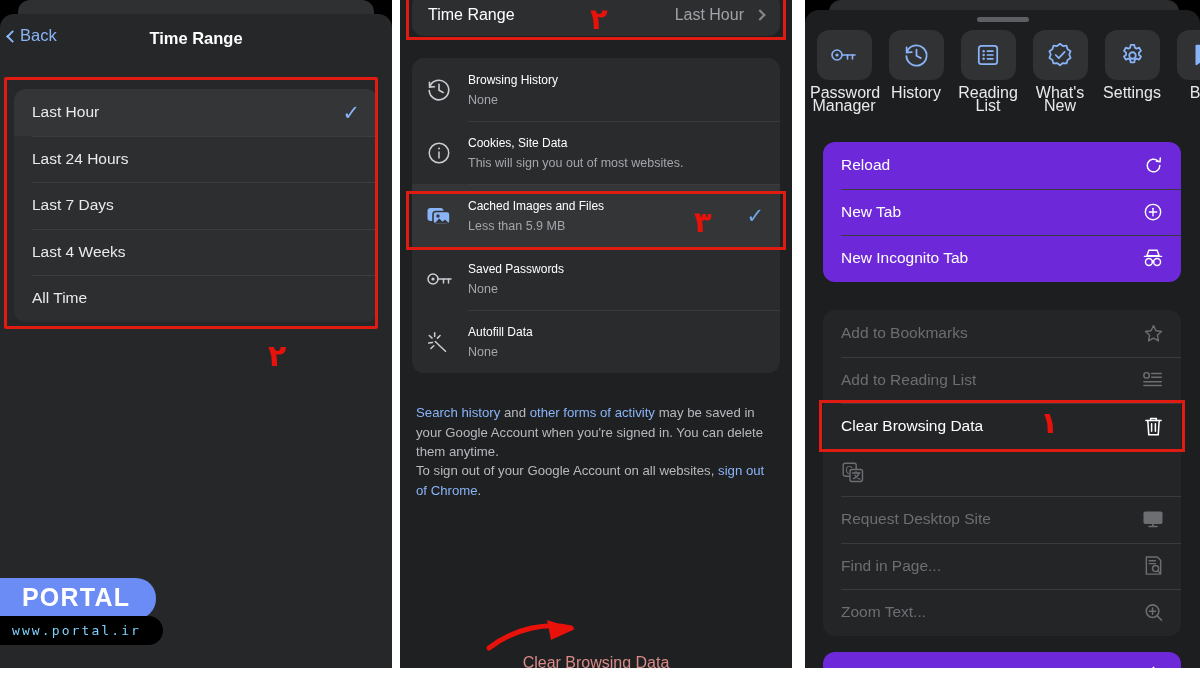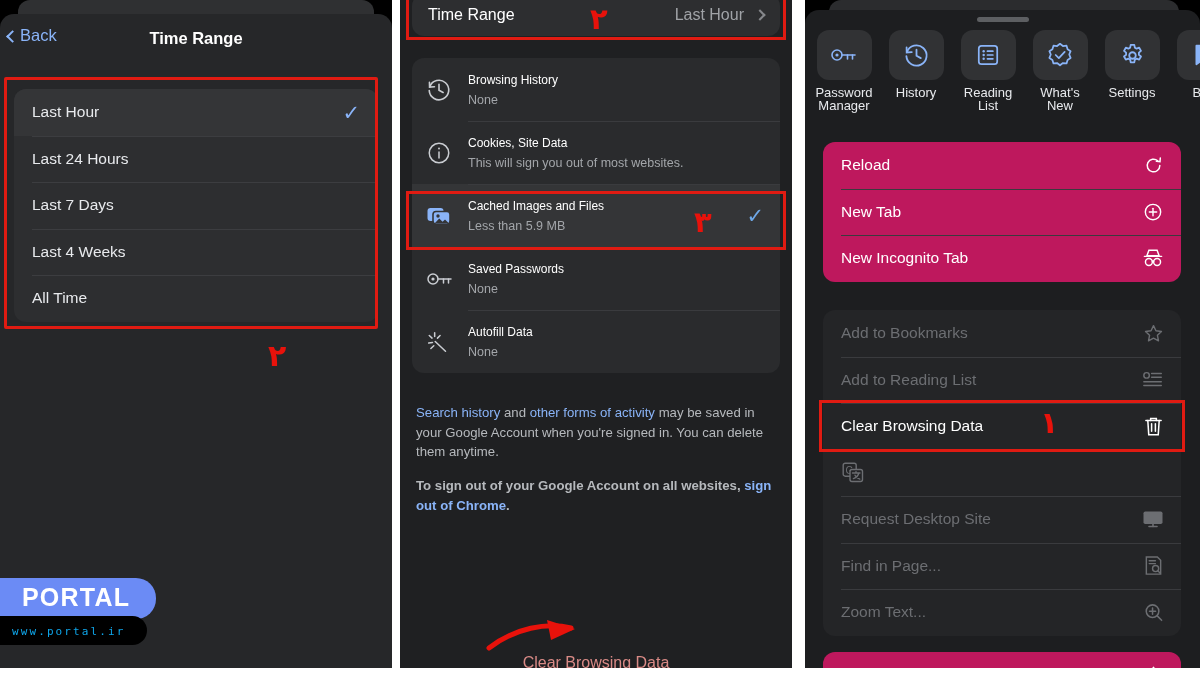--- a/index.html
+++ b/index.html
@@ -97,21 +97,21 @@
   }
   .wm-top span {
     color: #ffffff; font-size: 25px; font-weight: bold; letter-spacing: 1.2px;
   }
   .wm-bot {
     position: absolute; left: 0; top: 616px;
     background: #000000; border-radius: 0 18px 18px 0;
     padding: 5px 22px 6px 12px;
   }
   .wm-bot span {
-    color: #0ea5e9; font-size: 11px; letter-spacing: 2.1px;
+    color: #7dd3fc; font-size: 13px; letter-spacing: 2.1px;
     font-family: "DejaVu Sans Mono", monospace;
   }
 
   
   #panel-mid { left: 400px; width: 392px; background: #1f2022; }
   .mp-toprow {
     position: absolute; left: 12px; top: -6px; width: 368px; height: 42px;
     background: #2d2e30; border-radius: 12px;
     display: flex; align-items: center; padding: 0 16px;
     cursor: pointer;
@@ -194,26 +194,26 @@
   }
   .rp-iconitem {
     width: 62px; display: flex; flex-direction: column; align-items: center;
     cursor: pointer;
   }
   .rp-icontile {
     width: 55px; height: 50px; border-radius: 12px; background: #313234;
     display: flex; align-items: center; justify-content: center;
   }
   .rp-iconlabel {
-    margin-top: 6px; color: #e8eaed; font-size: 13px;
+    margin-top: 6px; color: #e8eaed; font-size: 16px;
     text-align: center; line-height: 13px; width: 68px;
   }
   .rp-group {
     position: absolute; left: 18px; width: 358px;
-    background: #be185d; border-radius: 12px; overflow: hidden;
+    background: #6d28d9; border-radius: 12px; overflow: hidden;
   }
   .rp-group.dim { background: #242527; }
   .rp-item {
     position: relative; height: 46.5px; display: flex; align-items: center;
     padding: 0 16px 0 18px; cursor: pointer;
   }
   .rp-item + .rp-item::before {
     content: ""; position: absolute; left: 18px; right: 0; top: 0;
     height: 1px; background: #3a3b3e;
   }
@@ -369,21 +369,21 @@
         </span>
       </div>
     </div>
 
     <div class="mp-redbox-row"></div>
 
     <div class="mp-para" style="top:403px;">
       <a href="#">Search history</a><span> and </span><a href="#">other forms of activity</a><span> may be saved in your Google Account when you're signed in. You can delete them anytime.</span>
     </div>
 
-    <div class="mp-para" style="top:476px;font-weight:bold;">
+    <div class="mp-para" style="top:461px;">
       <span>To sign out of your Google Account on all websites, </span><a href="#">sign out of Chrome</a><span>.</span>
     </div>
 
     <div class="mp-arrow">
       <svg width="110" height="40" viewBox="0 0 110 40" fill="none">
         <path d="M4 30 C 30 10, 62 4, 86 10" stroke="#e8120b" stroke-width="5" stroke-linecap="round" fill="none"></path>
         <path d="M62 2 L90 11 L66 22 z" fill="#e8120b"></path>
       </svg>
     </div>
     <div class="mp-cbd-label">Clear Browsing Data</div>

